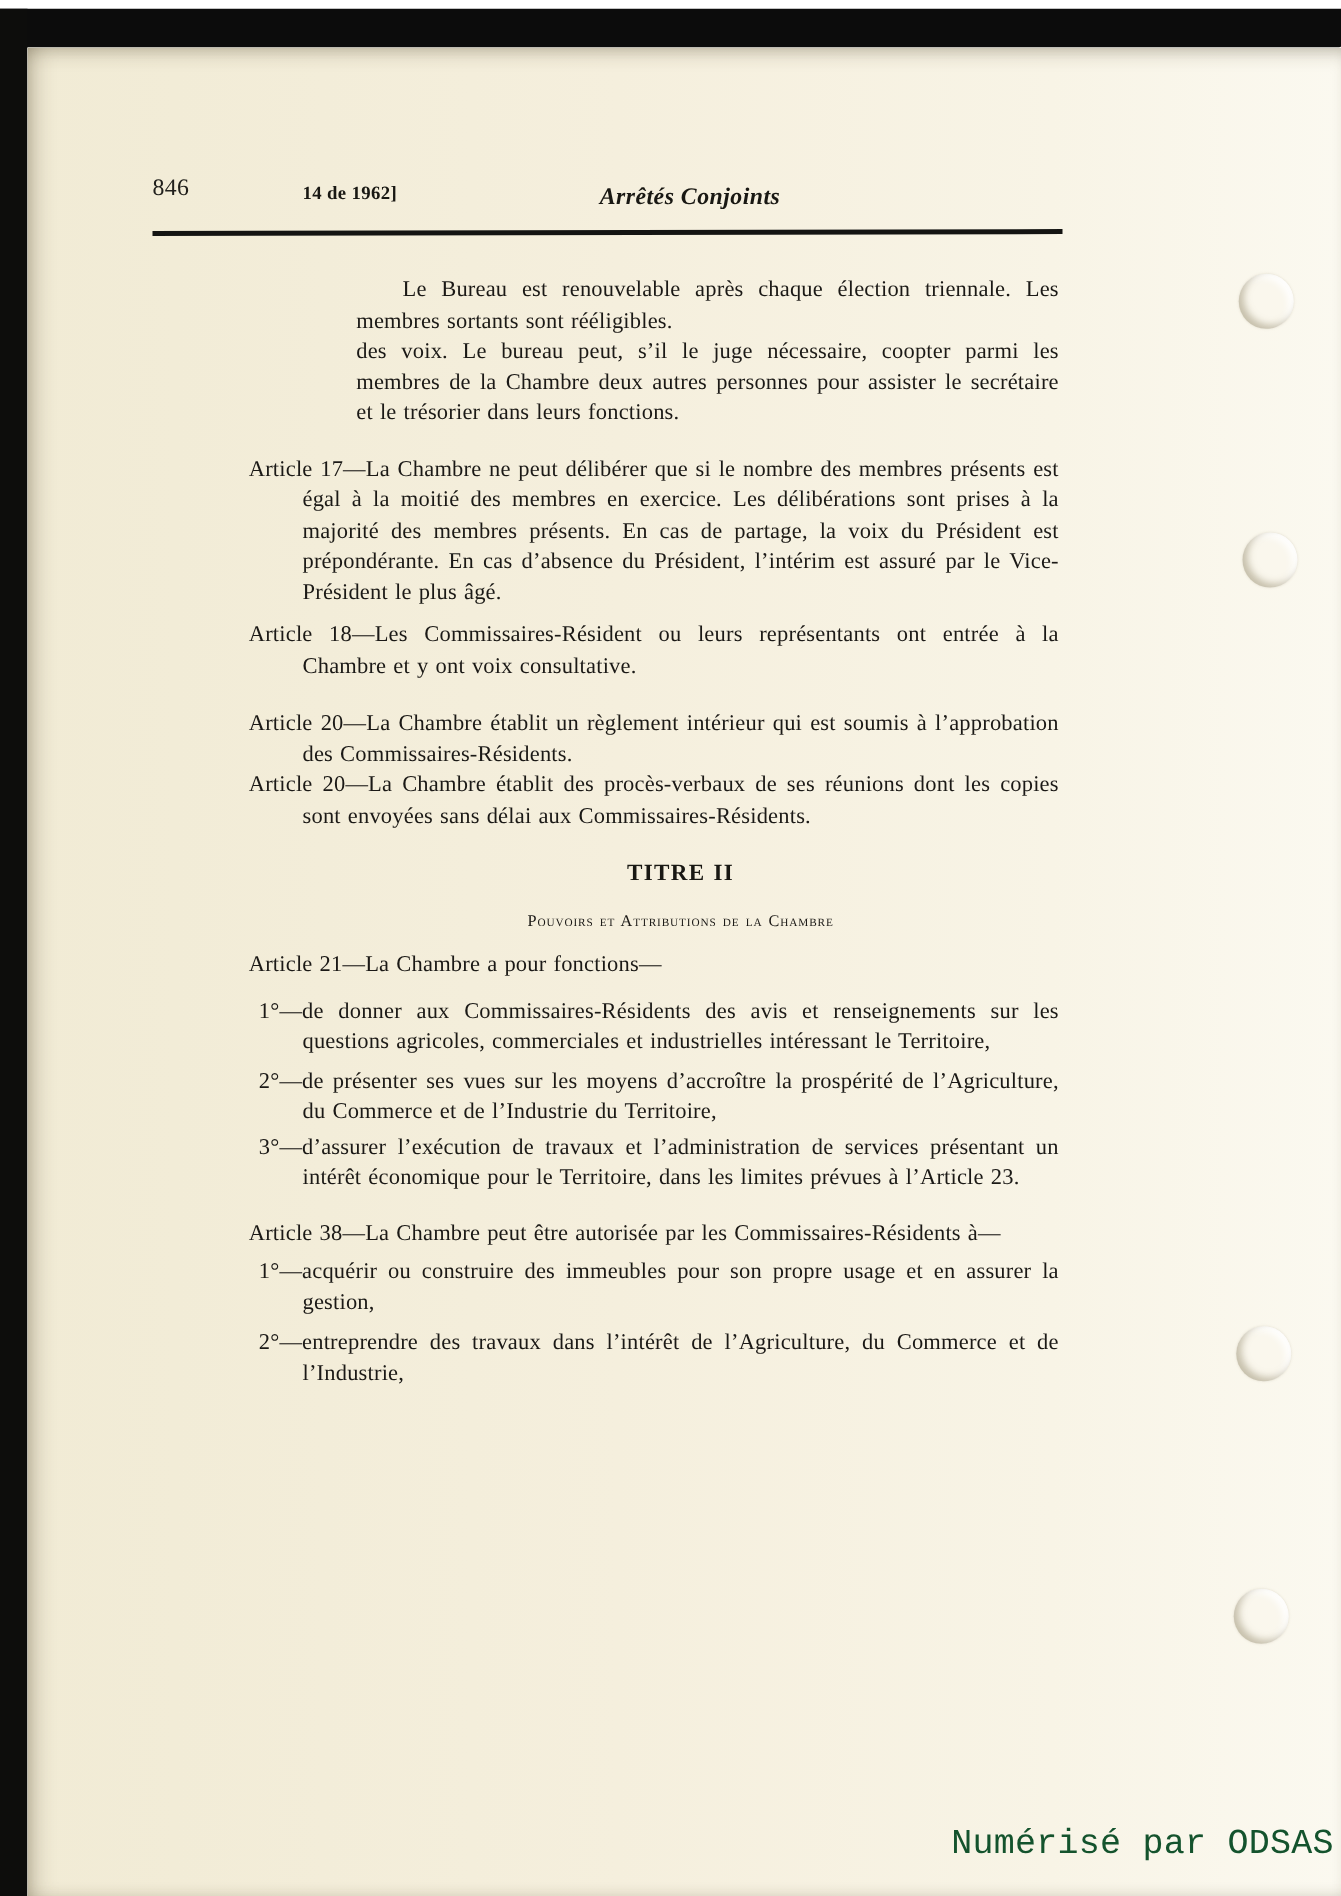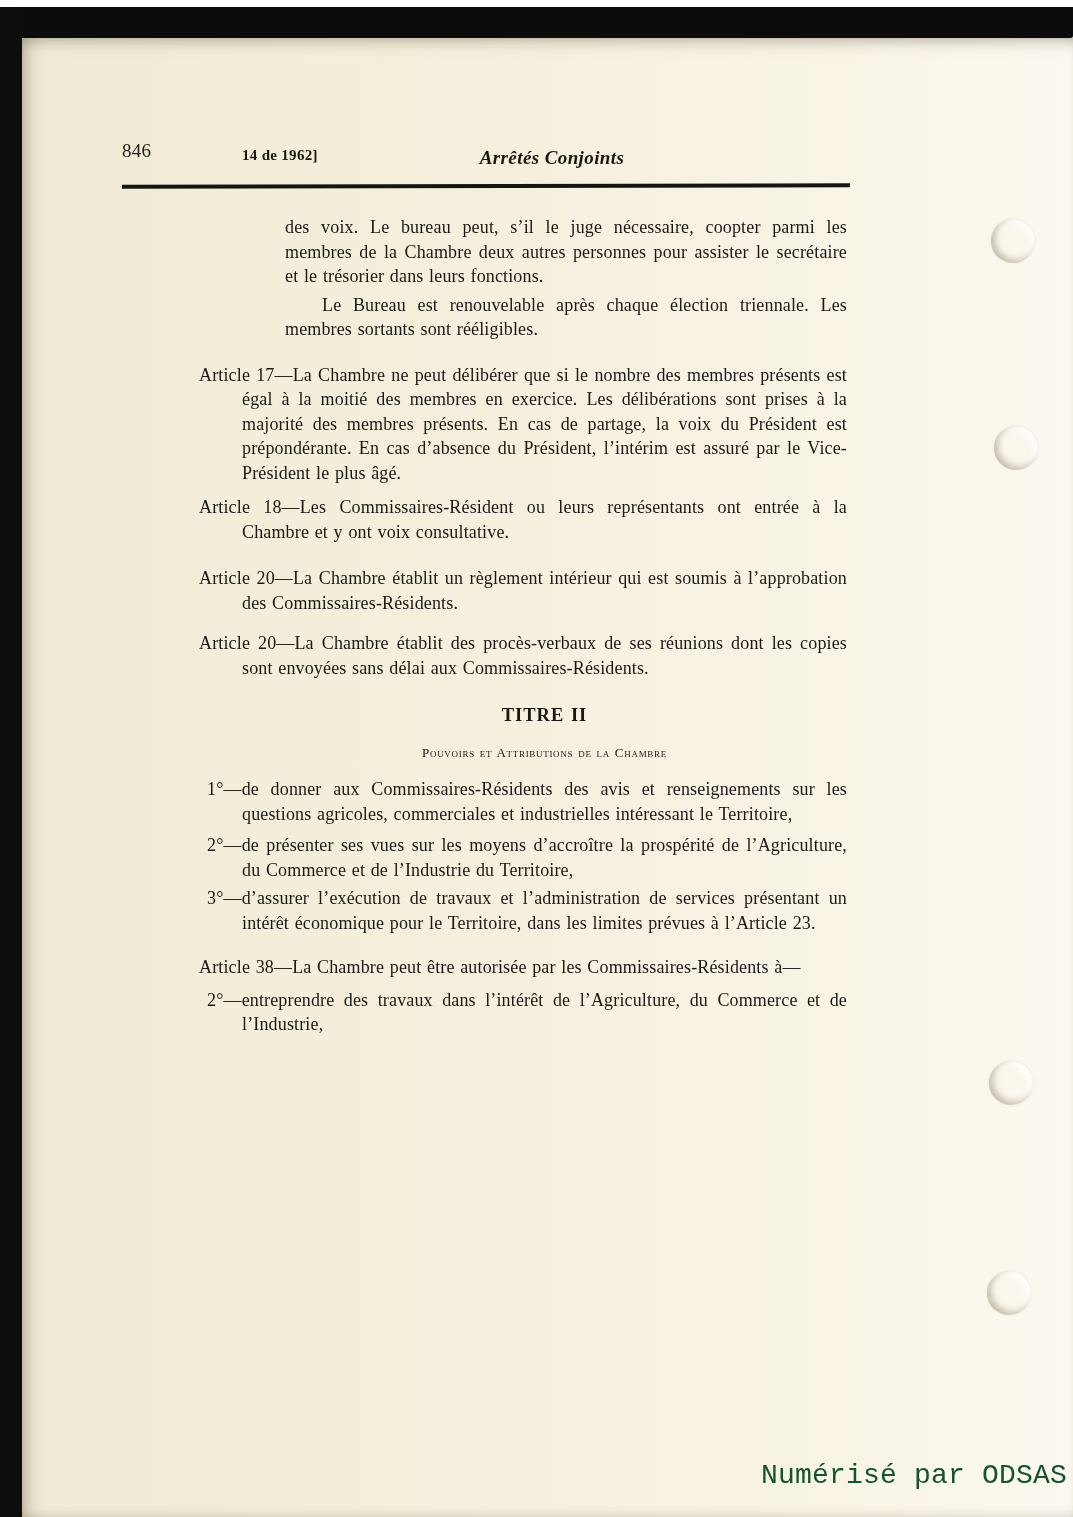--- a/index.html
+++ b/index.html
@@ -92,45 +92,47 @@
   <div class="punch-hole hole-3"></div>
   <div class="punch-hole hole-4"></div>
 
   <span class="page-num">846</span>
   <span class="edition">14 de 1962]</span>
   <div class="journal-title">Arrêtés Conjoints</div>
   <div class="header-rule"></div>
 
   <div class="body-col">
 
+    <p class="para firstline" style="margin-top:4px;">Le Bureau est renouvelable après chaque élection triennale. Les membres sortants sont rééligibles.</p>
+
     <p class="para flush">des voix. Le bureau peut, s’il le juge nécessaire, coopter parmi les membres de la Chambre deux autres personnes pour assister le secrétaire et le trésorier dans leurs fonctions.</p>
-
-    <p class="para firstline" style="margin-top:4px;">Le Bureau est renouvelable après chaque élection triennale. Les membres sortants sont rééligibles.</p>
 
     <p class="article" style="margin-top:21px;"><span>Article 17</span><span>—La Chambre ne peut délibérer que si le nombre des membres présents est égal à la moitié des membres en exercice. Les délibérations sont prises à la majorité des membres présents. En cas de partage, la voix du Président est prépondérante. En cas d’absence du Président, l’intérim est assuré par le Vice-Président le plus âgé.</span></p>
 
     <p class="article" style="margin-top:10px;"><span>Article 18</span><span>—Les Commissaires-Résident ou leurs représentants ont entrée à la Chambre et y ont voix consultative.</span></p>
 
     <p class="article" style="margin-top:22px;"><span>Article 20</span><span>—La Chambre établit un règlement intérieur qui est soumis à l’approbation des Commissaires-Résidents.</span></p>
 
-    <p class="article" style="margin-top:16px;"><span>Article 20</span><span>—La Chambre établit des procès-verbaux de ses réunions dont les copies sont envoyées sans délai aux Commissaires-Résidents.</span></p>
+    <p class="article" style=""><span>Article 20</span><span>—La Chambre établit des procès-verbaux de ses réunions dont les copies sont envoyées sans délai aux Commissaires-Résidents.</span></p>
 
     <p class="titre-heading" style="margin-top:23px;">TITRE II</p>
 
     <p class="sub-heading" style="margin-top:13px;">Pouvoirs et Attributions de la Chambre</p>
 
+    <p class="article" style="margin-top:10px;"><span>Article 21</span><span>—La Chambre a pour fonctions—</span></p>
 
     <p class="item" style="margin-top:12px;"><span>1°</span><span>—de donner aux Commissaires-Résidents des avis et renseignements sur les questions agricoles, commerciales et industrielles intéressant le Territoire,</span></p>
 
     <p class="item" style="margin-top:7px;"><span>2°</span><span>—de présenter ses vues sur les moyens d’accroître la prospérité de l’Agriculture, du Commerce et de l’Industrie du Territoire,</span></p>
 
     <p class="item" style="margin-top:4px;"><span>3°</span><span>—d’assurer l’exécution de travaux et l’administration de services présentant un intérêt économique pour le Territoire, dans les limites prévues à l’Article 23.</span></p>
 
 
     <p class="article" style="margin-top:20px;"><span>Article 38</span><span>—La Chambre peut être autorisée par les Commissaires-Résidents à—</span></p>
 
+    <p class="item" style="margin-top:6px;"><span>1°</span><span>—acquérir ou construire des immeubles pour son propre usage et en assurer la gestion,</span></p>
 
     <p class="item" style="margin-top:8px;"><span>2°</span><span>—entreprendre des travaux dans l’intérêt de l’Agriculture, du Commerce et de l’Industrie,</span></p>
 
   </div>
 </div>
 
 <div class="watermark">Numérisé par ODSAS</div>
 
 </body></html>

